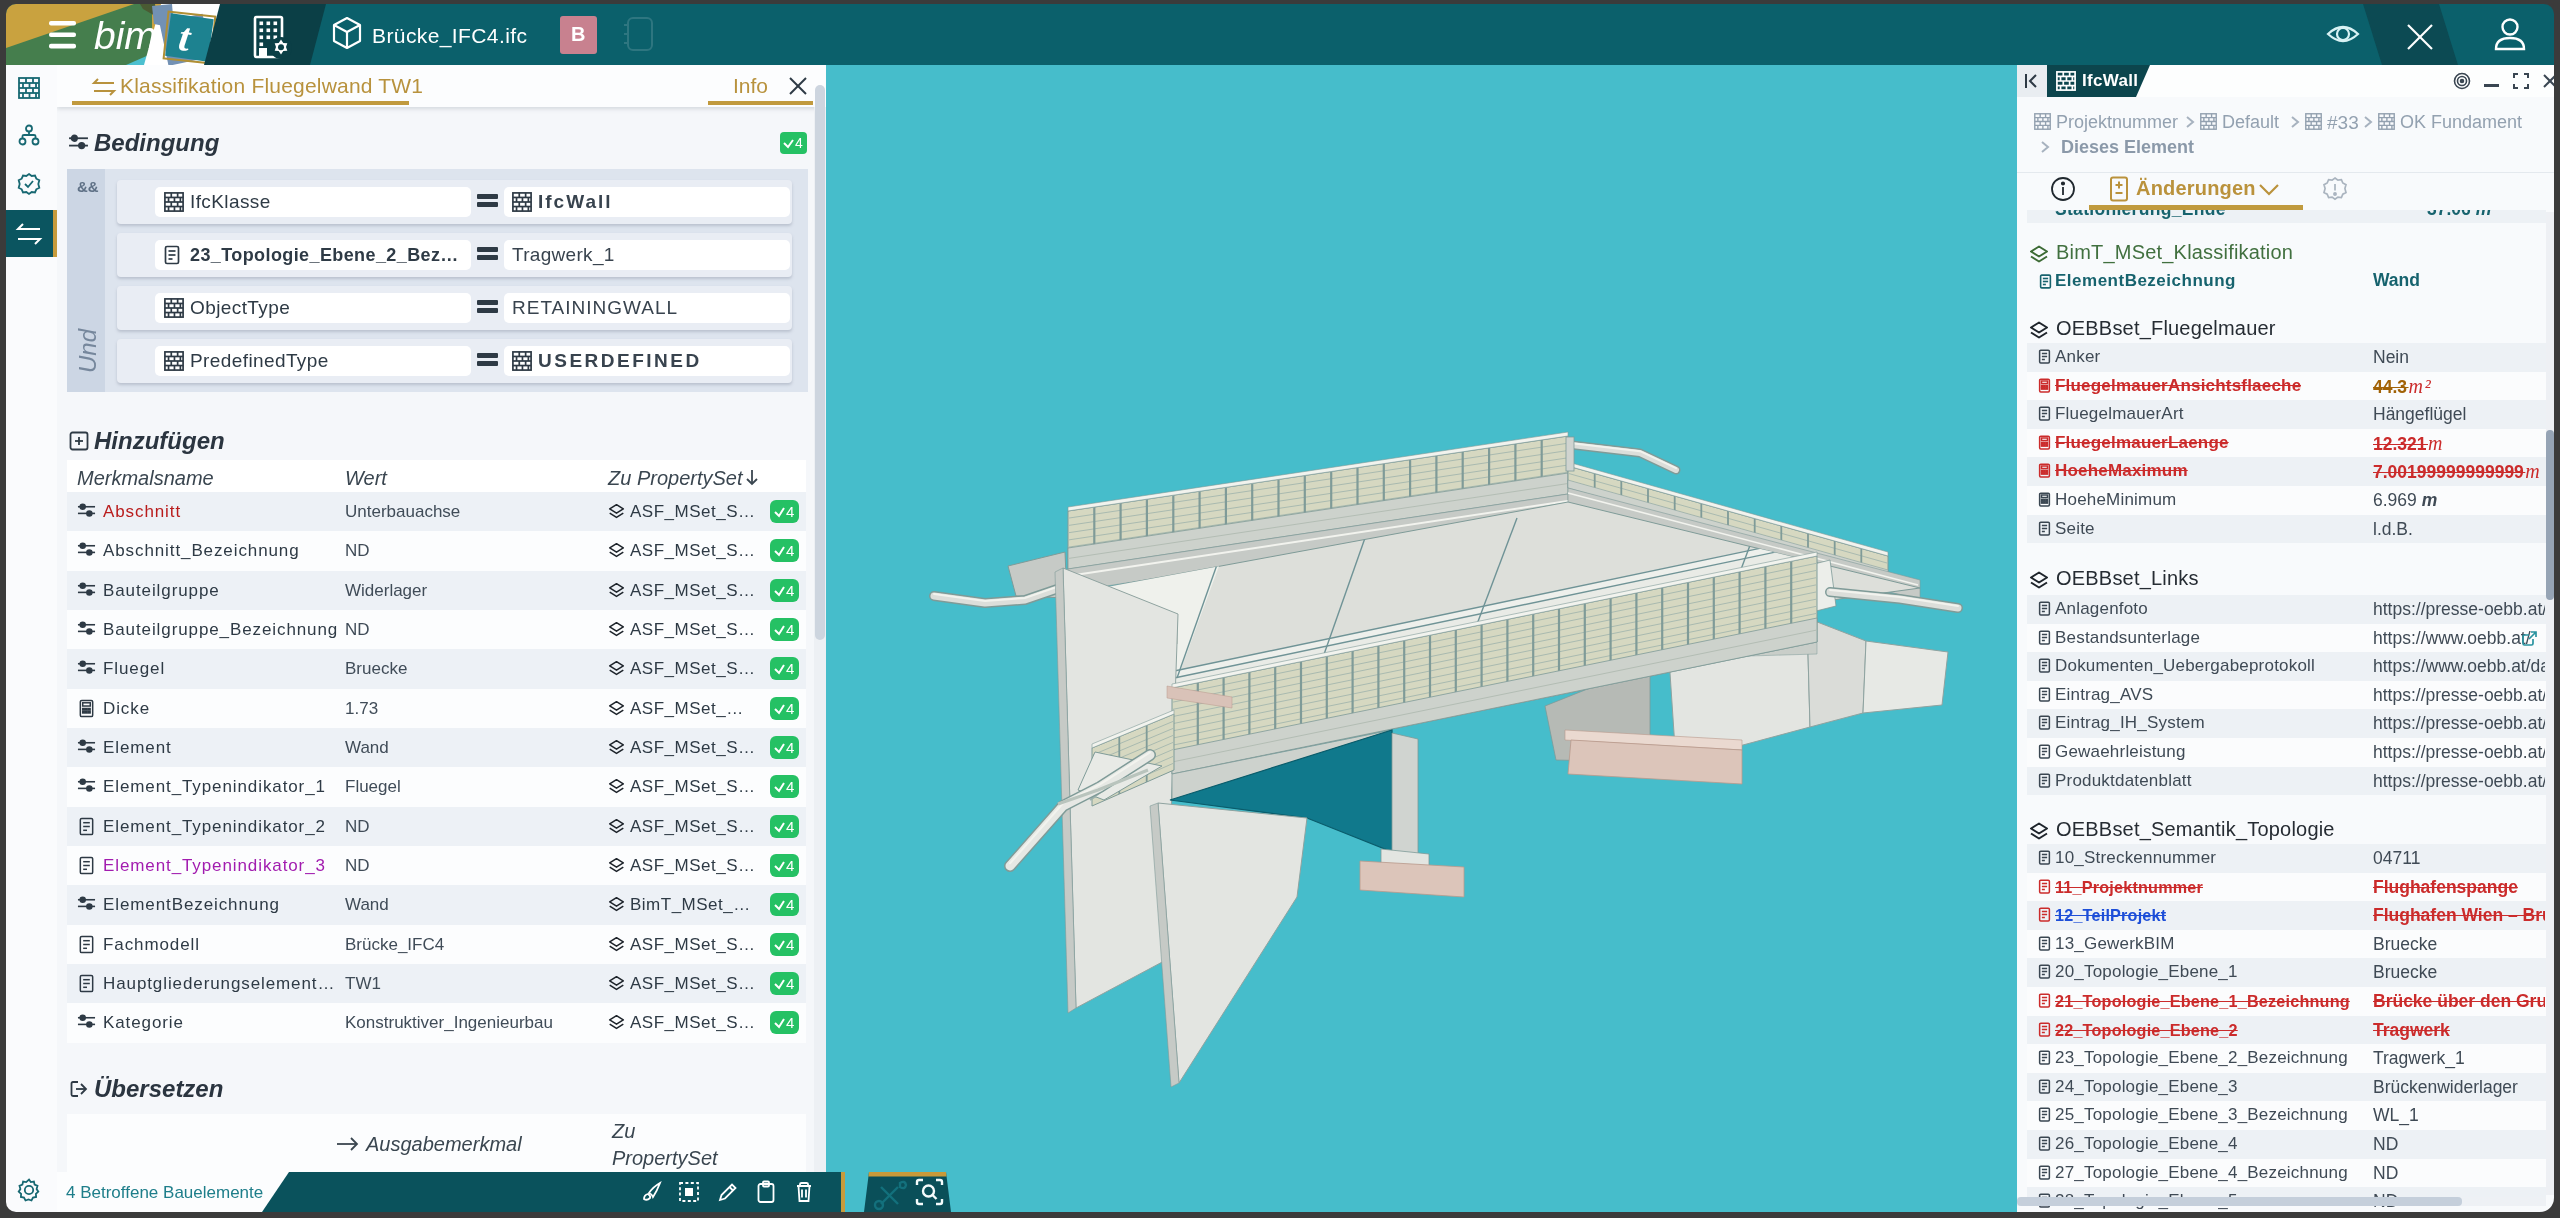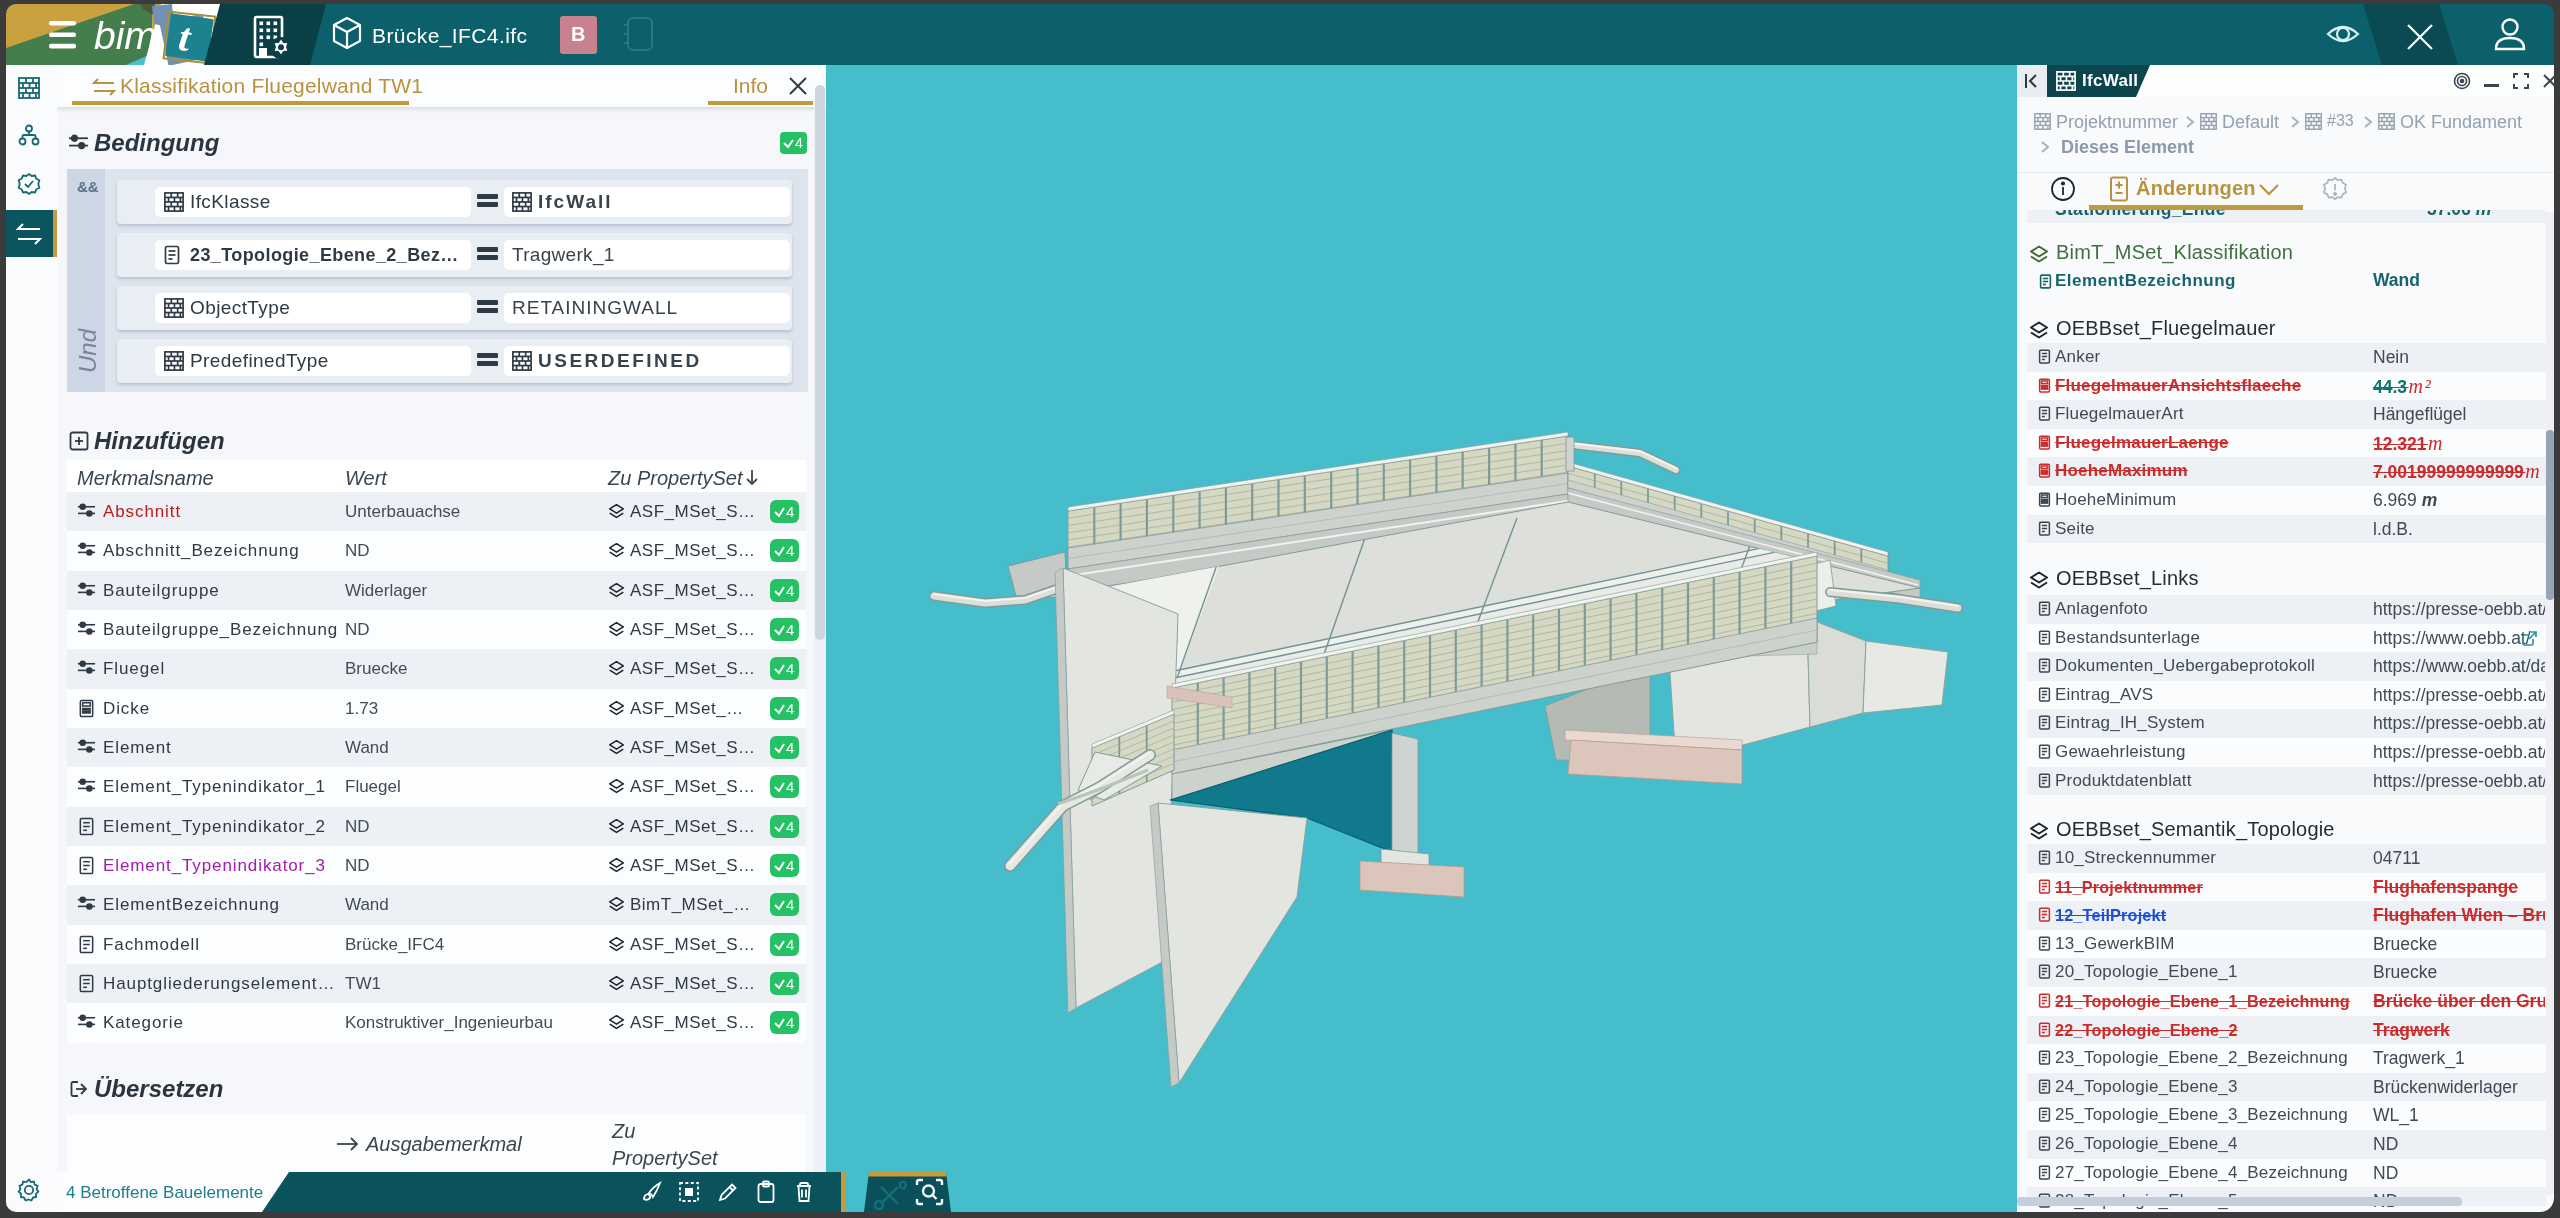--- a/index.html
+++ b/index.html
@@ -1000,21 +1000,21 @@
         <line x1="3.8636363636363633" y1="4.636363636363637" x2="3.8636363636363633" y2="8.5"></line>
         <line x1="8.886363636363637" y1="4.636363636363637" x2="8.886363636363637" y2="8.5"></line>
         <line x1="13.909090909090908" y1="4.636363636363637" x2="13.909090909090908" y2="8.5"></line>
         <line x1="6.181818181818182" y1="8.5" x2="6.181818181818182" y2="12.363636363636363"></line>
         <line x1="11.59090909090909" y1="8.5" x2="11.59090909090909" y2="12.363636363636363"></line>
         <line x1="3.8636363636363633" y1="12.363636363636363" x2="3.8636363636363633" y2="16.227272727272727"></line>
         <line x1="8.886363636363637" y1="12.363636363636363" x2="8.886363636363637" y2="16.227272727272727"></line>
         <line x1="13.909090909090908" y1="12.363636363636363" x2="13.909090909090908" y2="16.227272727272727"></line>
       </g>
     </svg>
-    <div class="txt" style="left:310px;top:47px;font-size:16px;color:#93a1b0;">#33</div>
+    <div class="txt" style="left:310px;top:47px;font-size:19px;color:#93a1b0;">#33</div>
     <svg width="10" height="14" style="left:346px;top:50px;">
       <polyline points="2,2 8,7 2,12" stroke="#a7b2bf" stroke-width="2" fill="none"></polyline>
     </svg>
     <svg width="17" height="17" style="left:361px;top:48px;">
       <g stroke="#93a1b0" stroke-width="1.4" fill="none">
         <rect x="0.7727272727272727" y="0.7727272727272727" width="15.454545454545453" height="15.454545454545453"></rect>
         <line x1="0.7727272727272727" y1="4.636363636363637" x2="16.227272727272727" y2="4.636363636363637"></line>
         <line x1="0.7727272727272727" y1="8.5" x2="16.227272727272727" y2="8.5"></line>
         <line x1="0.7727272727272727" y1="12.363636363636363" x2="16.227272727272727" y2="12.363636363636363"></line>
         <line x1="6.181818181818182" y1="0.7727272727272727" x2="6.181818181818182" y2="4.636363636363637"></line>
@@ -1108,21 +1108,21 @@
         <rect x="4.5" y="3.0" width="6.0" height="2.55"></rect>
         <rect x="4.5" y="7.5" width="1.275" height="1.275" fill="#cb2b2b"></rect>
         <rect x="6.824999999999999" y="7.5" width="1.275" height="1.275" fill="#cb2b2b"></rect>
         <rect x="9.149999999999999" y="7.5" width="1.275" height="1.275" fill="#cb2b2b"></rect>
         <rect x="4.5" y="9.825" width="1.275" height="1.275" fill="#cb2b2b"></rect>
         <rect x="6.824999999999999" y="9.825" width="1.275" height="1.275" fill="#cb2b2b"></rect>
         <rect x="9.149999999999999" y="9.825" width="1.275" height="1.275" fill="#cb2b2b"></rect>
       </g>
     </svg>
     <div class="txt" style="left:38px;top:306.6px;line-height:28.6px;font-size:17px;font-weight:bold;color:#cb2b2b;letter-spacing:0.2px;text-decoration:line-through;max-width:302px;overflow:hidden;">FluegelmauerAnsichtsflaeche</div>
-    <div class="txt" style="left:356px;top:306.6px;line-height:28.6px;font-size:17.5px;"><span style="font-weight:bold;color:#0f766e;text-decoration:line-through;">44.3 </span><span style="font-style:italic;color:#cb2b2b;font-family:'Liberation Serif',serif;font-size:20px;">m ²</span></div>
+    <div class="txt" style="left:356px;top:306.6px;line-height:28.6px;font-size:17.5px;"><span style="font-weight:bold;color:#a16207;text-decoration:line-through;">44.3 </span><span style="font-style:italic;color:#cb2b2b;font-family:'Liberation Serif',serif;font-size:20px;">m ²</span></div>
     <div class="abs" style="left:10px;top:335.2px;width:519px;height:28.6px;background:#edf1f5;"></div>
     <svg width="15" height="15" style="left:20px;top:341.20000000000005px;">
       <g stroke="#3a4651" stroke-width="1.5" fill="none">
         <rect x="2.625" y="1.125" width="9.75" height="12.75" rx="1.125"></rect>
         <line x1="4.875" y1="4.5" x2="10.125" y2="4.5"></line>
         <line x1="4.875" y1="7.5" x2="10.125" y2="7.5"></line>
         <line x1="4.875" y1="10.5" x2="7.875" y2="10.5"></line>
       </g>
     </svg>
     <div class="txt" style="left:38px;top:335.2px;line-height:28.6px;font-size:17px;font-weight:normal;color:#3f4a55;letter-spacing:0.2px;text-decoration:none;max-width:302px;overflow:hidden;">FluegelmauerArt</div>

